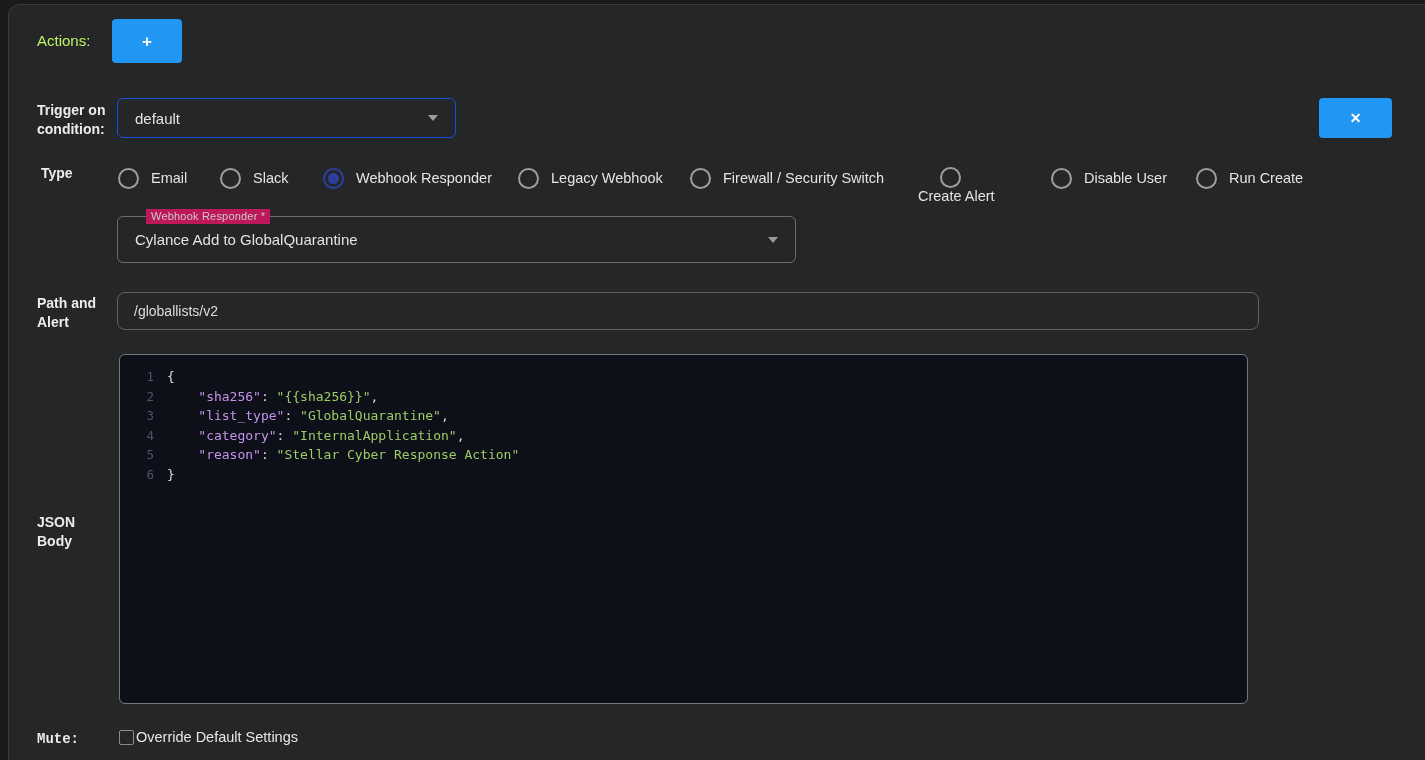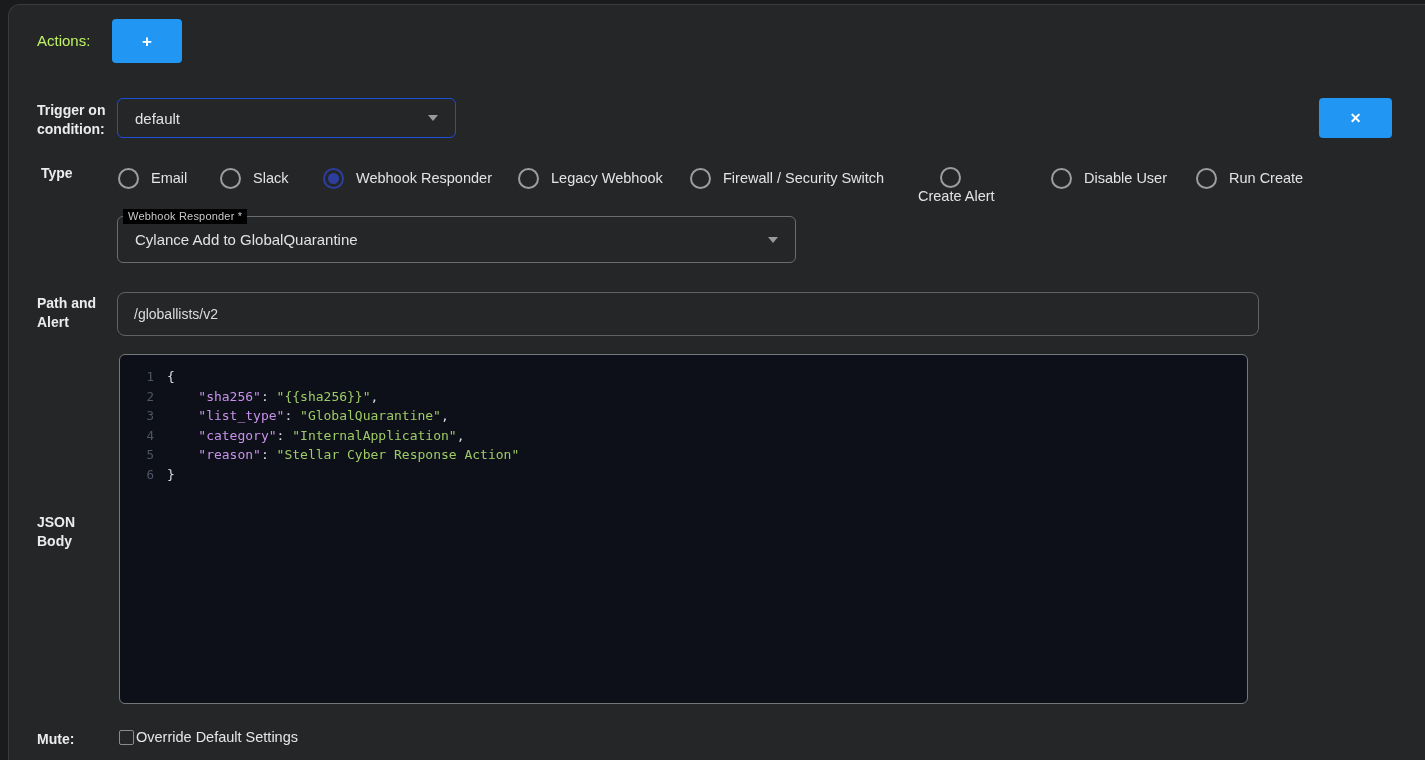--- a/index.html
+++ b/index.html
@@ -39,23 +39,23 @@
     border:1px solid #1d4ed8; border-radius:6px;
     display:flex; align-items:center;
   }
   .select-value { font-size:15px; color:#e2e2e2; padding-left:17px; flex:1; }
   .caret {
     width:0; height:0; margin-right:17px;
     border-left:5px solid transparent; border-right:5px solid transparent;
     border-top:6px solid #9a9a9a;
   }
   .float-label {
-    position:absolute; top:-8px; left:5px;
+    position:absolute; top:-8px; left:28px;
     font-size:11px; color:#c9c9c9; letter-spacing:.2px;
-    background:#000000; padding:0 5px; line-height:15px;
+    background:#be185d; padding:0 5px; line-height:15px;
   }
 
   .text-input {
     border:1px solid #606163; border-radius:8px; background:transparent;
     font-size:14px; color:#dcdcdc; padding-left:16px;
     display:flex; align-items:center;
   }
 
   
   .radio-item { position:absolute; top:162px; height:22px; display:flex; align-items:center; cursor:pointer; }
@@ -161,21 +161,21 @@
     <span class="radio-label">Run Create</span>
   </div>
 
   <div class="abs outline-box" style="left:108px; top:211px; width:679px; height:47px; border-color:#6b6c6e;">
     <span class="float-label">Webhook Responder *</span>
     <span class="select-value">Cylance Add to GlobalQuarantine</span>
     <span class="caret"></span>
   </div>
 
   <div class="abs field-label" style="left:28px; top:289px; width:70px;">Path and Alert</div>
-  <div class="abs text-input" style="left:108px; top:287px; width:1142px; height:44px;">
+  <div class="abs text-input" style="left:108px; top:287px; width:1142px; height:38px;">
     <span>/globallists/v2</span>
   </div>
 
   <div class="abs field-label" style="left:28px; top:508px; width:55px;">JSON Body</div>
   <div class="abs code-editor" style="left:110px; top:349px; width:1129px; height:350px;">
     <div>
         <div class="code-line">
           <span class="ln">1</span>
           <span class="code"><span class="tk-punc">{</span></span>
         </div>
@@ -195,19 +195,19 @@
           <span class="ln">5</span>
           <span class="code"><span class="tk-ws">    </span><span class="tk-key">"reason"</span><span class="tk-punc">: </span><span class="tk-str">"Stellar Cyber Response Action"</span></span>
         </div>
         <div class="code-line">
           <span class="ln">6</span>
           <span class="code"><span class="tk-punc">}</span></span>
         </div>
       </div>
   </div>
 
-  <div class="abs field-label" style="left:28px; top:725px;">Mute:</div>
+  <div class="abs field-label" style="left:28px; top:725px;font-family:Liberation Mono, monospace;">Mute:</div>
   <div class="abs check-row" style="left:110px; top:724px;">
     <span class="checkbox"></span>
     <span class="check-label">Override Default Settings</span>
   </div>
 
 </div>
 
 </body></html>

